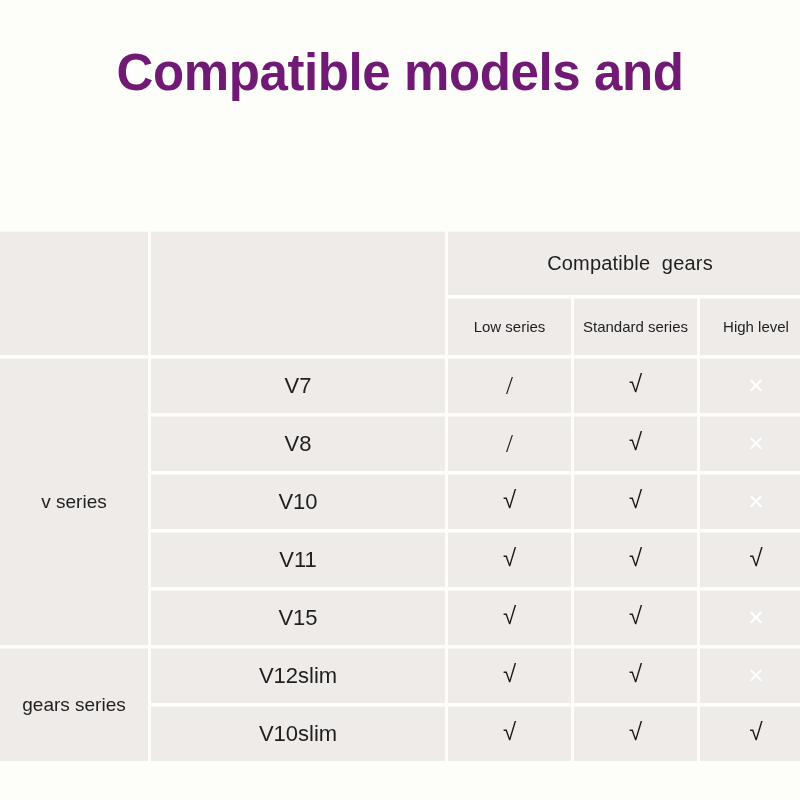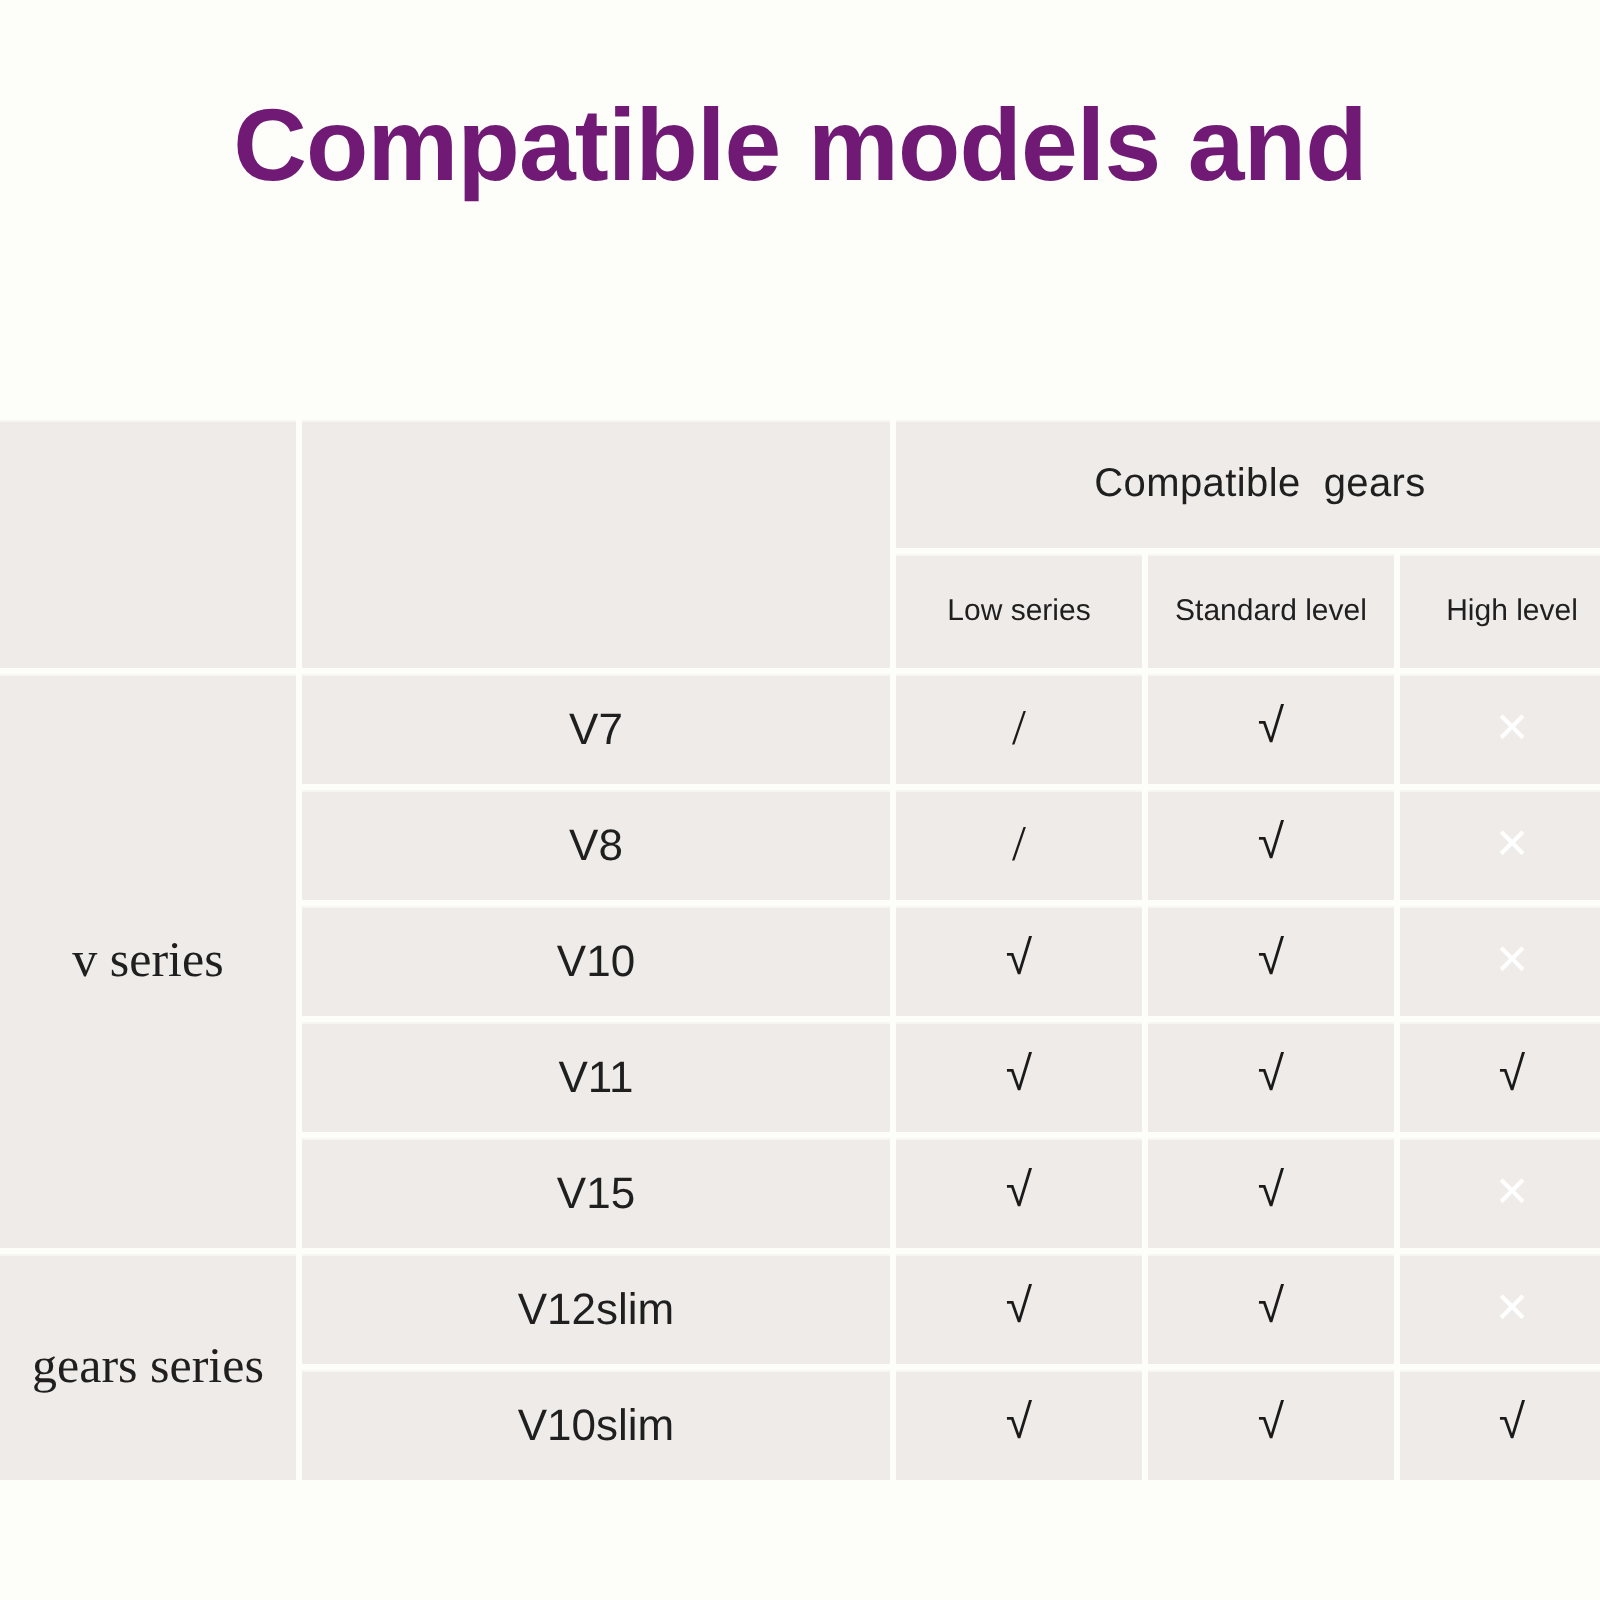--- a/index.html
+++ b/index.html
@@ -33,21 +33,21 @@
     font-weight: 600;
     color: #701a75;
     letter-spacing: -0.4px;
     white-space: pre;
   }
 
   
   .table-wrap {
     position: absolute;
     left: 0;
-    top: 210px;
+    top: 231px;
     width: 720px;
     height: 510px;
   }
   table.compat {
     border-collapse: separate;
     border-spacing: 3px 3px;
     width: 800px;
     table-layout: fixed;
     margin: -3px 0 0 -3px;
   }
@@ -83,23 +83,22 @@
     font-size: 15px;
     color: #232323;
   }
   .hdr-blank { }
 
   
   .row-cell {
     height: 55px;
   }
   .series-cell {
-    font-size: 25px;
+    font-size: 19px;
     color: #1f1f1f;
-    font-family: Liberation Serif, serif;
   }
   .model-cell {
     font-size: 22px;
     color: #1f1f1f;
     margin-left: 32px;
   }
   .mark-cell {
     font-size: 21px;
     color: #1a1a1a;
   }
@@ -153,21 +152,21 @@
         <col class="col-high">
       </colgroup>
       <thead>
         <tr>
           <th class="hdr-group hdr-blank" rowspan="2"></th>
           <th class="hdr-group hdr-blank" rowspan="2"></th>
           <th class="hdr-group" colspan="3">Compatible  gears</th>
         </tr>
         <tr>
           <th class="hdr-sub">Low series</th>
-          <th class="hdr-sub">Standard level</th>
+          <th class="hdr-sub">Standard series</th>
           <th class="hdr-sub">High level</th>
         </tr>
       </thead>
       <tbody id="table-body">
           <tr>
             <td class="row-cell series-cell" rowspan="5">v series</td>
             <td class="row-cell model-cell">V7</td>
             <td class="row-cell mark-cell"><span class="mark mark-slash">/</span></td>
             <td class="row-cell mark-cell"><span class="mark mark-check">√</span></td>
             <td class="row-cell mark-cell cell-blue"><span class="mark mark-cross">✕</span></td>

